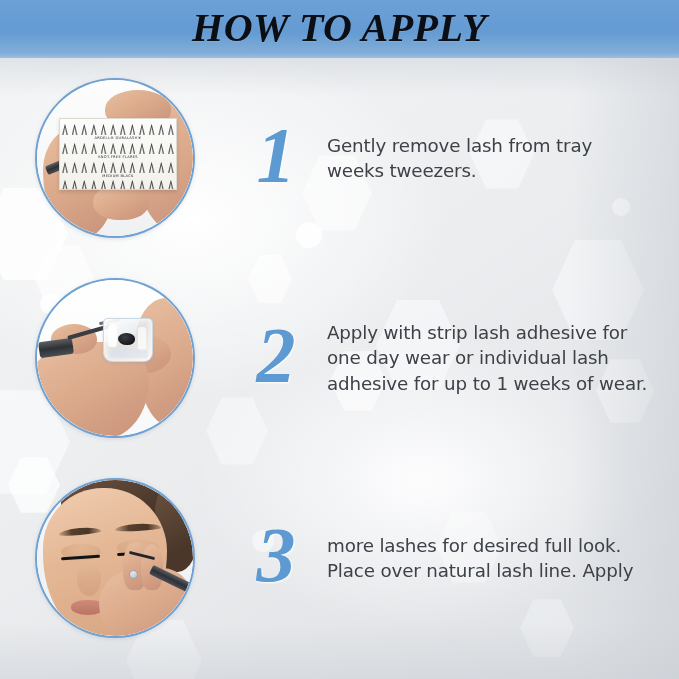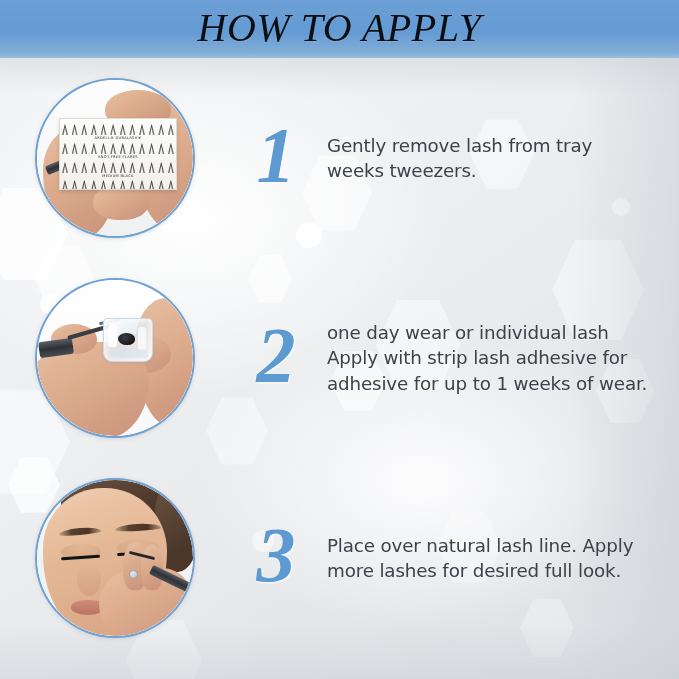--- a/index.html
+++ b/index.html
@@ -21,21 +21,21 @@
     position:absolute;
     left:0; top:0;
     width:679px; height:58px;
     background:linear-gradient(180deg,#6ca0d6 0%,#649bd3 55%,#82aed8 92%,#9dbfe0 100%);
     display:flex; align-items:center; justify-content:center;
     z-index:6;
   }
   .banner-title {
     font-family:"Liberation Serif", serif;
     font-style:italic;
-    font-weight:normal;
+    font-weight:bold;
     font-size:40px;
     letter-spacing:0.5px;
     color:#0b0e14;
     line-height:1;
     padding-bottom:3px;
     text-shadow:0 1px 0 rgba(255,255,255,0.10);
   }
 
   
   .body-bg {
@@ -372,22 +372,22 @@
             <div style="position:absolute;left:34px;top:8px;width:8px;height:24px;background:rgba(255,255,255,0.70);border-radius:3px;"></div>
             <div style="position:absolute;left:6px;top:30px;width:38px;height:9px;background:rgba(215,228,238,0.55);border-radius:3px;"></div>
           </div>
         </div>
       </div>
     </div>
 
     <div class="numeral">2</div>
 
     <div class="step-text">
+      <span class="ln">Apply with strip lash adhesive for</span>
       <span class="ln">one day wear or individual lash</span>
-      <span class="ln">Apply with strip lash adhesive for</span>
       <span class="ln">adhesive for up to 1 weeks of wear.</span>
     </div>
   </div>
 
   <div class="step" id="step-3">
 
     <div class="photo-wrap">
       <div class="photo">
         <div class="photo-inner">
           <div class="p3-bg"></div>
@@ -415,18 +415,18 @@
 
           <div class="tweezer" style="left:112px; top:94px; width:44px; height:10px; transform:rotate(26deg); border-radius:2px;"></div>
           <div class="tweezer" style="left:92px; top:74px; width:26px; height:3px; transform:rotate(14deg); background:#24262a;"></div>
         </div>
       </div>
     </div>
 
     <div class="numeral">3</div>
 
     <div class="step-text">
+      <span class="ln">more lashes for desired full look.</span>
       <span class="ln">Place over natural lash line. Apply</span>
-      <span class="ln">more lashes for desired full look.</span>
     </div>
   </div>
 
 </div>
 
 </body></html>

